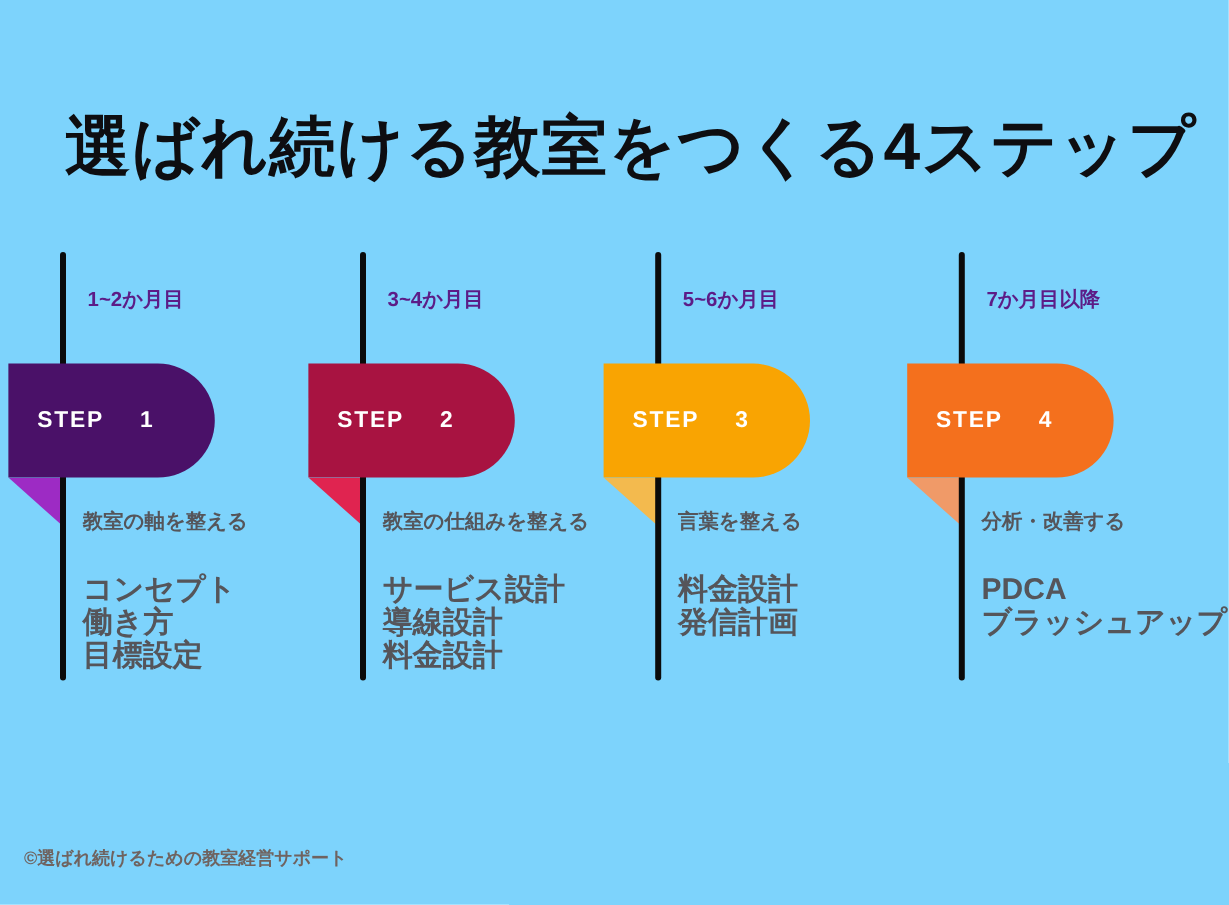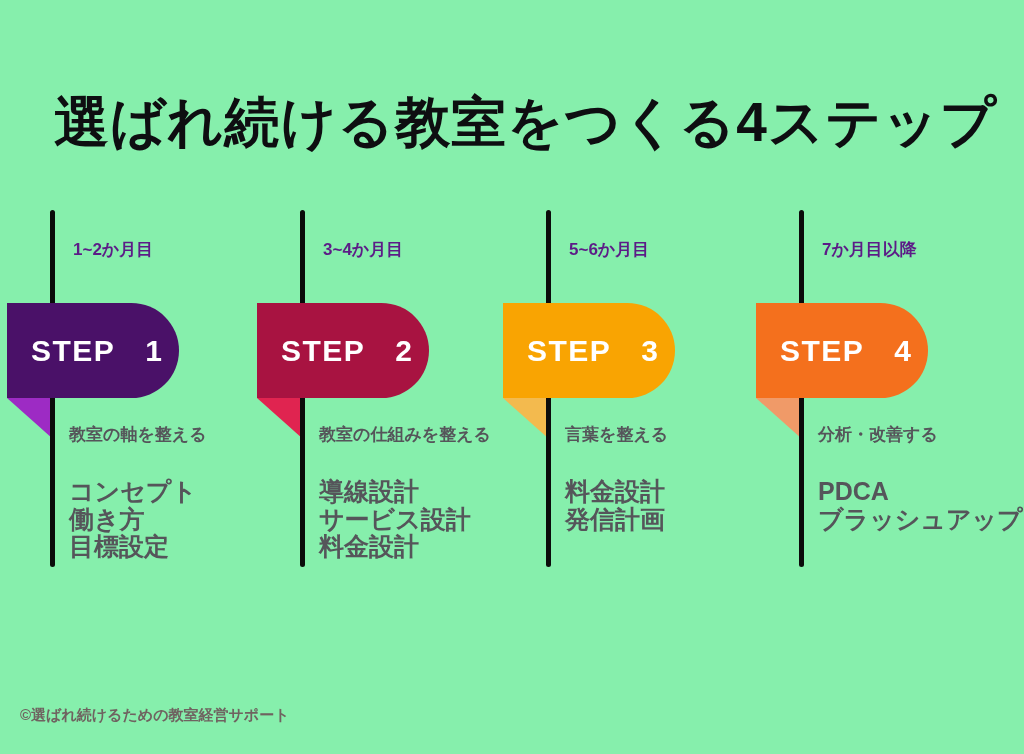--- a/index.html
+++ b/index.html
@@ -5,21 +5,21 @@
   * { margin: 0; padding: 0; box-sizing: border-box; }
   html, body { width: 1024px; height: 754px; }
   body {
     font-family: "Liberation Sans", "DejaVu Sans", sans-serif;
     overflow: hidden;
   }
   .canvas {
     position: relative;
     width: 1024px;
     height: 754px;
-    background: #86efac;
+    background: #7dd3fc;
     overflow: hidden;
   }
   .title {
     position: absolute;
     left: 54px;
     top: 86px;
     font-size: 55px;
     font-weight: 800;
     letter-spacing: 1px;
     color: #0E0E11;
@@ -63,21 +63,21 @@
     height: 95px;
     border-radius: 0 48px 48px 0;
     display: flex;
     align-items: center;
     padding-left: 24px;
     z-index: 2;
   }
   .badge .step-word,
   .badge .step-num {
     color: #FFFFFF;
-    font-size: 30px;
+    font-size: 19px;
     font-weight: 700;
     letter-spacing: 1.5px;
     line-height: 1;
   }
   .badge .step-num { margin-left: 30px; }
   .fold {
     position: absolute;
     left: 0;
     top: 193px;
     width: 46px;
@@ -144,22 +144,22 @@
   <div class="step-col col-1">
     <div class="vline"></div>
     <div class="period">3~4か月目</div>
     <div class="badge" style="background: rgb(168, 19, 65);">
       <span class="step-word">STEP</span>
       <span class="step-num">2</span>
     </div>
     <div class="fold" style="background: rgb(224, 36, 80);"></div>
     <div class="subtitle">教室の仕組みを整える</div>
     <div class="item-list">
+      <div class="list-item">サービス設計</div>
       <div class="list-item">導線設計</div>
-      <div class="list-item">サービス設計</div>
       <div class="list-item">料金設計</div>
     </div>
   </div>
 
   <div class="step-col col-2">
     <div class="vline"></div>
     <div class="period">5~6か月目</div>
     <div class="badge" style="background: rgb(249, 164, 2);">
       <span class="step-word">STEP</span>
       <span class="step-num">3</span>

